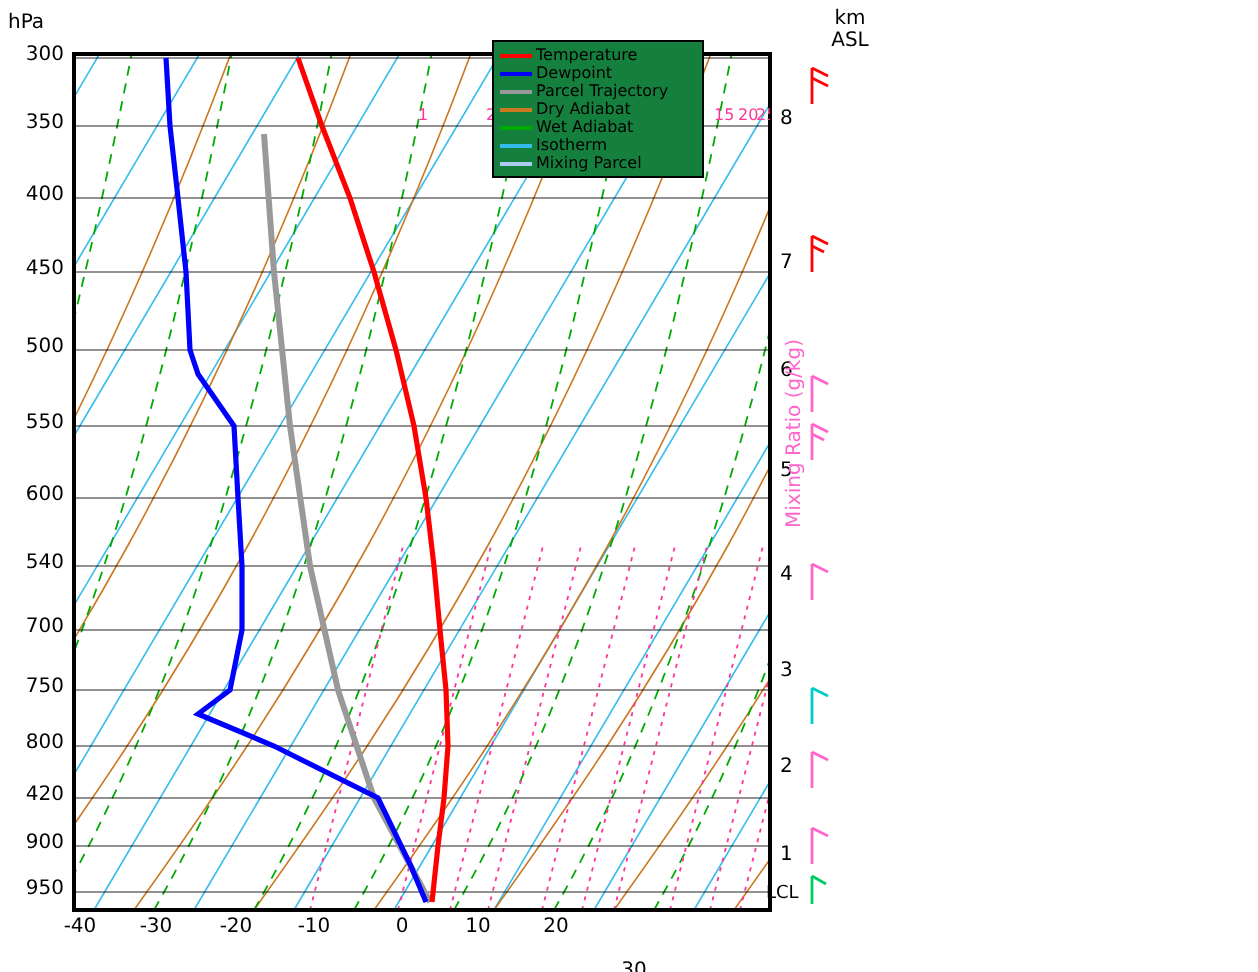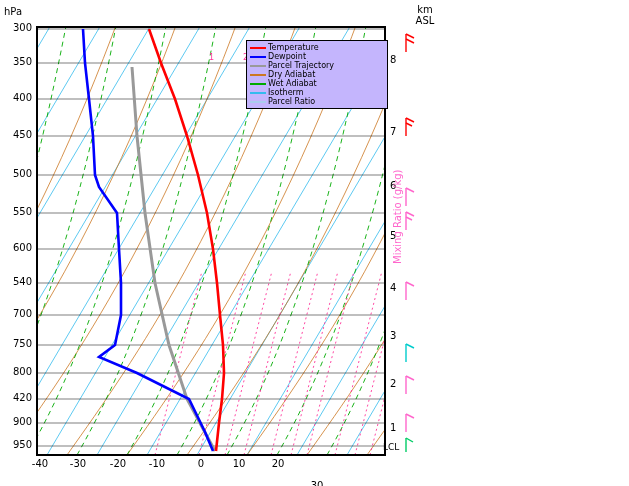--- a/index.html
+++ b/index.html
@@ -9,21 +9,21 @@
   #skewt-panel{left:0;top:0;width:420px;height:486px;}
   #plot-frame{left:36px;top:26px;width:350px;height:430px;border:1px solid #000;box-sizing:border-box;overflow:hidden;background:#fff;}
   #plot-svg{position:absolute;left:0;top:0;}
   .ylab{position:absolute;font-size:10px;color:#000;text-align:right;width:30px;}
   .xlab{position:absolute;font-size:10px;color:#000;text-align:center;width:30px;}
   #hpa{left:4px;top:6px;font-size:10px;}
   #title-left{left:56px;top:8px;font-size:12px;font-weight:bold;}
   #km-label{left:388px;top:4px;font-size:10px;line-height:11px;text-align:center;width:26px;margin-left:24px;}
   #xaxis-title{left:96px;top:470px;font-size:11px;}
   .kmtick{position:absolute;font-size:10px;color:#000;left:390px;}
-  #legend{left:246px;top:40px;width:142px;border:1px solid #000;background:#c4b5fd;padding:2px 3px;box-sizing:border-box;}
+  #legend{left:246px;top:20px;width:106px;border:1px solid #000;background:#15803d;padding:2px 3px;box-sizing:border-box;}
   #legend table{border-collapse:collapse;font-size:8px;}
   #legend td{padding:0 2px 0 0;line-height:9px;white-space:nowrap;}
   .lgline{display:inline-block;width:16px;height:0;border-top-width:2px;border-top-style:solid;vertical-align:middle;}
   #mixlabel{position:absolute;left:392px;top:264px;font-size:10px;color:#ff66cc;transform:rotate(-90deg);transform-origin:left top;white-space:nowrap;}
   .mixnum{position:absolute;font-size:8px;color:#ff3399;}
   #lcl{position:absolute;left:383px;top:442px;font-size:9px;color:#000;}
   
   #right-col{left:424px;top:0;width:205px;height:486px;}
 </style>
 </head>
@@ -156,21 +156,21 @@
       <tr>
             <td><span class="lgline" style="border-top-color:#00aa00"></span></td>
           <td>Wet Adiabat</td>
           </tr>
       <tr>
             <td><span class="lgline" style="border-top-color:#33bbee"></span></td>
           <td>Isotherm</td>
           </tr>
       <tr>
             <td><span class="lgline" style="border-top-color:#aaccee"></span></td>
-          <td>Parcel Ratio</td>
+          <td>Mixing Parcel</td>
           </tr>
     </tbody>
       </table>
   </div>
 
   <div class="ylab" style="left:2px;top:22px;">300</div>
   <div class="ylab" style="left:2px;top:56px;">350</div>
   <div class="ylab" style="left:2px;top:92px;">400</div>
   <div class="ylab" style="left:2px;top:129px;">450</div>
   <div class="ylab" style="left:2px;top:168px;">500</div>

